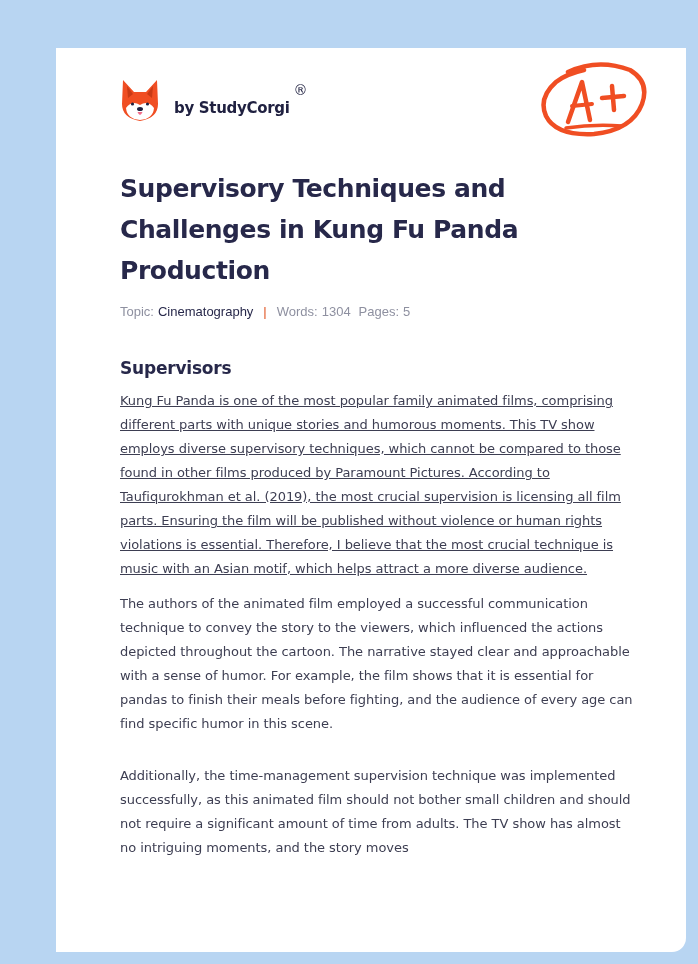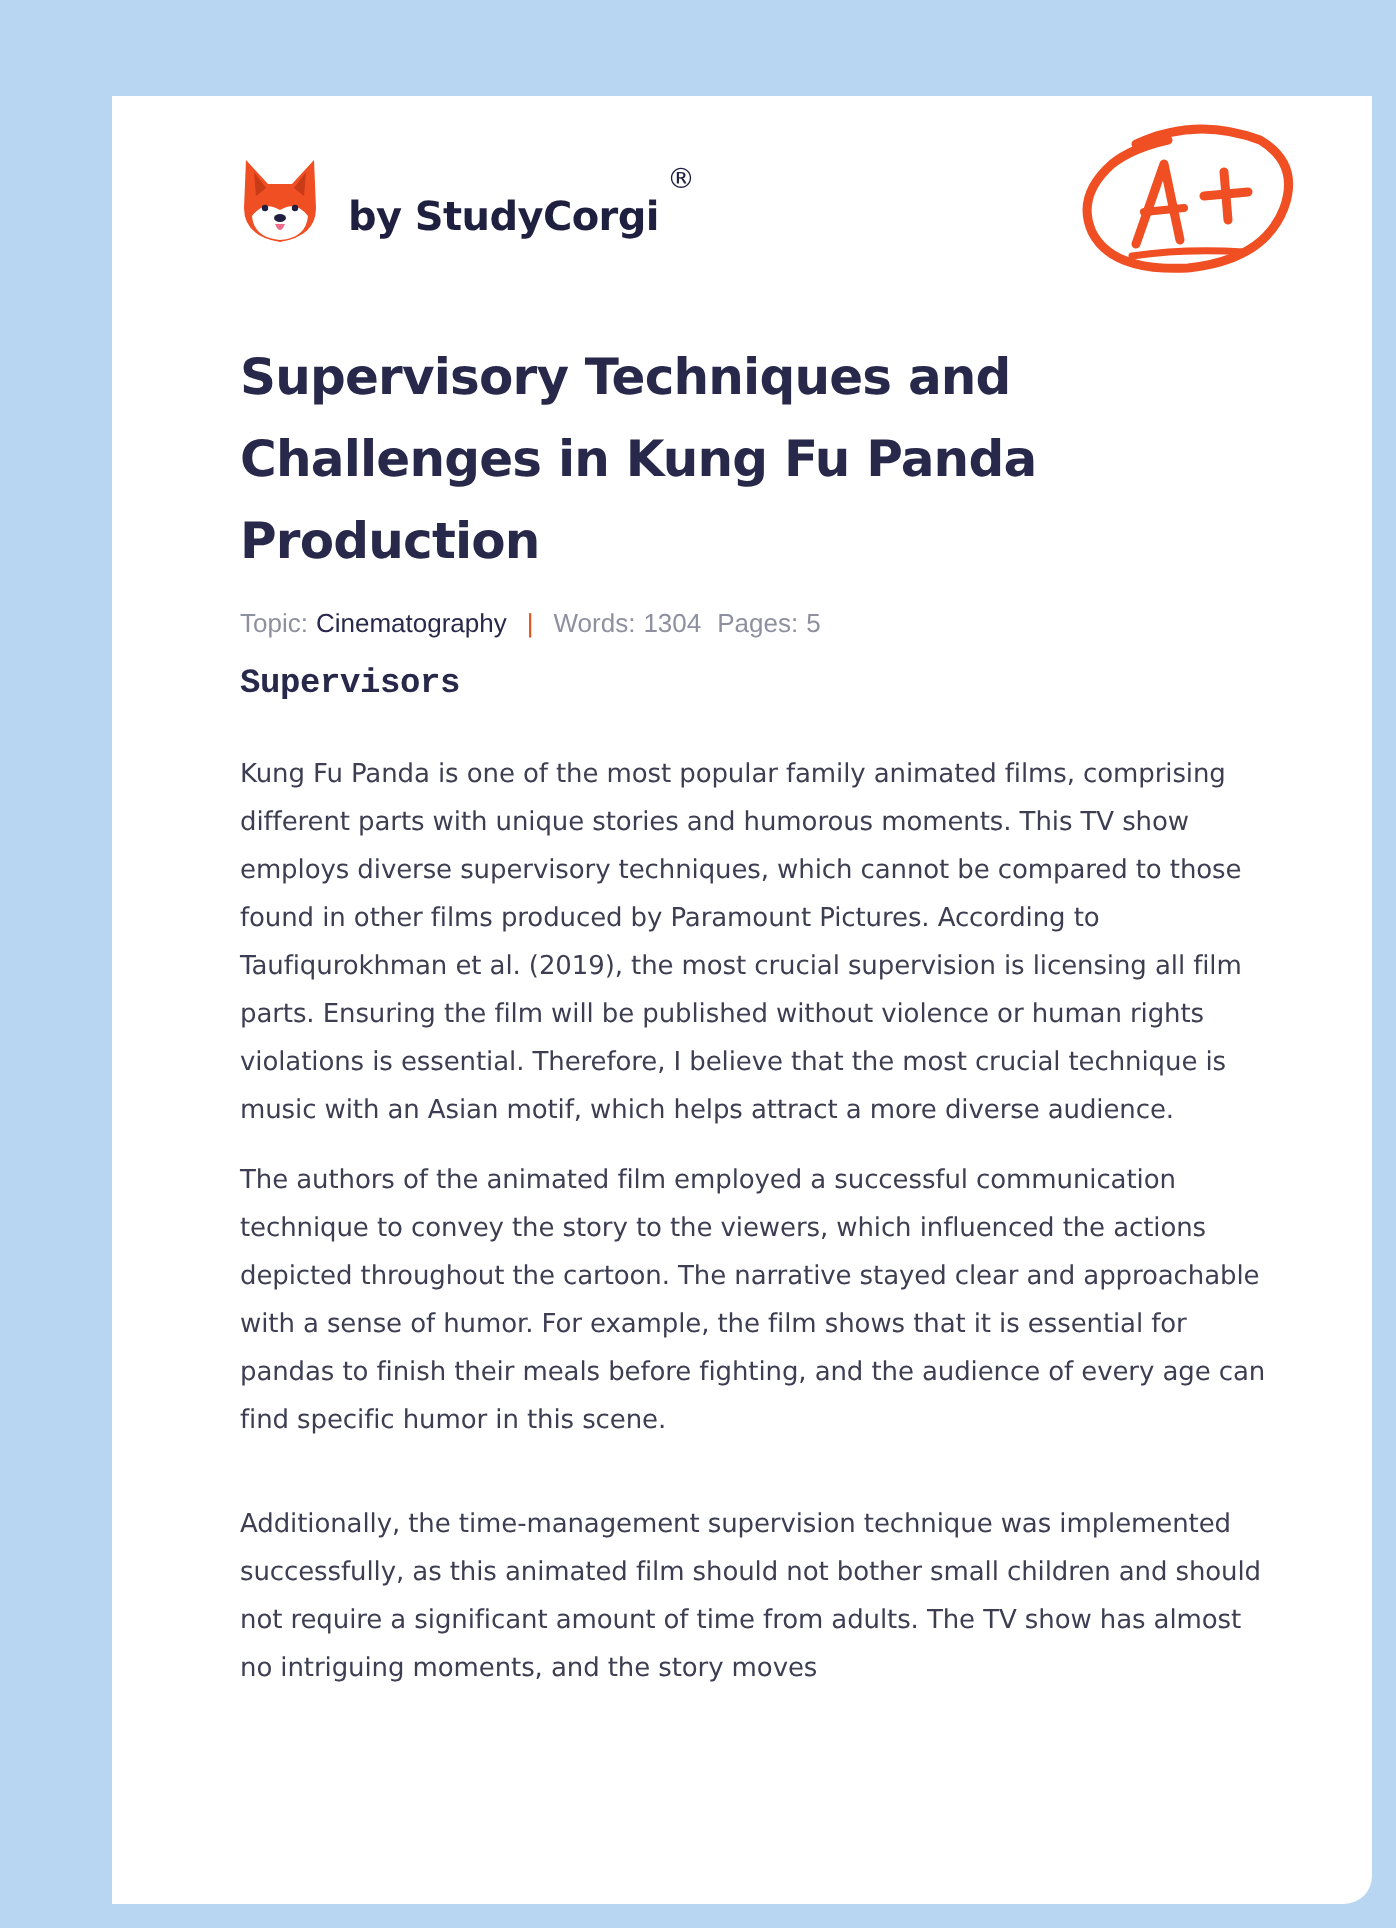--- a/index.html
+++ b/index.html
@@ -42,21 +42,21 @@
     .corgi {
       width: 40px;
       height: 46px;
       display: block;
     }
     .brand {
       margin-left: 14px;
       margin-top: 14px;
       font-family: "DejaVu Sans", sans-serif;
       font-weight: bold;
-      font-size: 20px;
+      font-size: 15px;
       color: #1f2040;
       letter-spacing: -0.3px;
     }
     .reg {
       font-family: "DejaVu Sans", sans-serif;
       font-size: 14px;
       color: #1f2040;
       margin-left: 4px;
       margin-top: -6px;
       align-self: flex-start;
@@ -108,35 +108,34 @@
     }
     .h2 {
       font-family: "DejaVu Sans", sans-serif;
       font-weight: bold;
       font-size: 17px;
       color: #27284a;
       margin: 0;
       letter-spacing: -0.2px;
     }
     .h2.first {
-      margin-top: 12px;
-      font-family: Liberation Mono, monospace;
+      margin-top: 37px;
     }
     .h2.second {
       margin-top: 17px;
     }
     .para {
       font-family: "DejaVu Sans", sans-serif;
       font-size: 13px;
       line-height: 24px;
       color: #3d3e52;
       margin: 0;
       letter-spacing: -0.05px;
     }
-    .para.p1 { margin-top: 24px; }
+    .para.p1 { margin-top: 11px; text-decoration: underline; }
     .para.p2 { margin-top: 11px; }
     .para.p3 { margin-top: 28px; }
   </style>
 </head>
 <body>
 
 <div class="card">
 
   <div class="header">
     <div class="logo">

